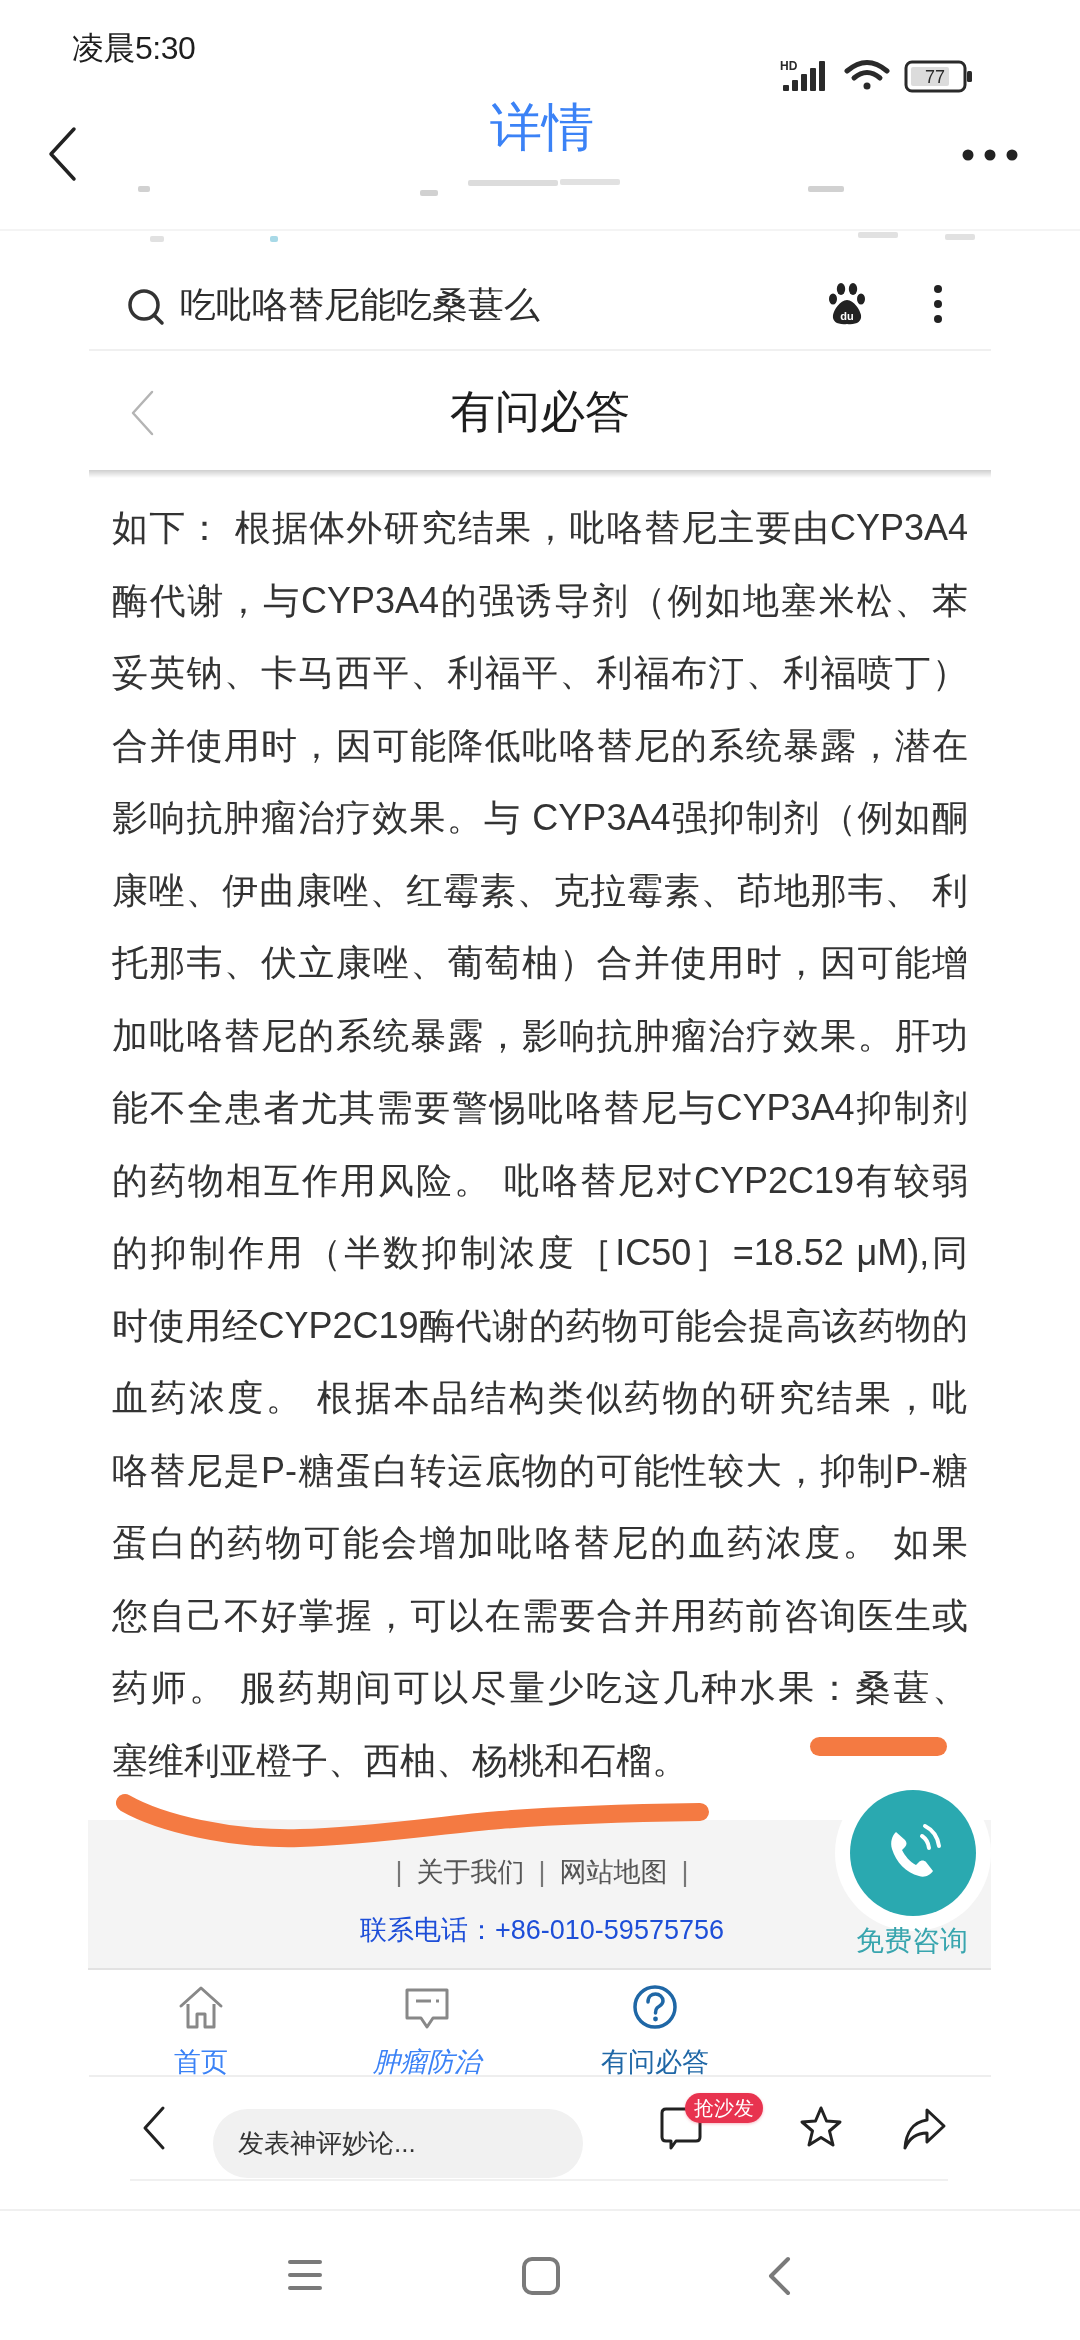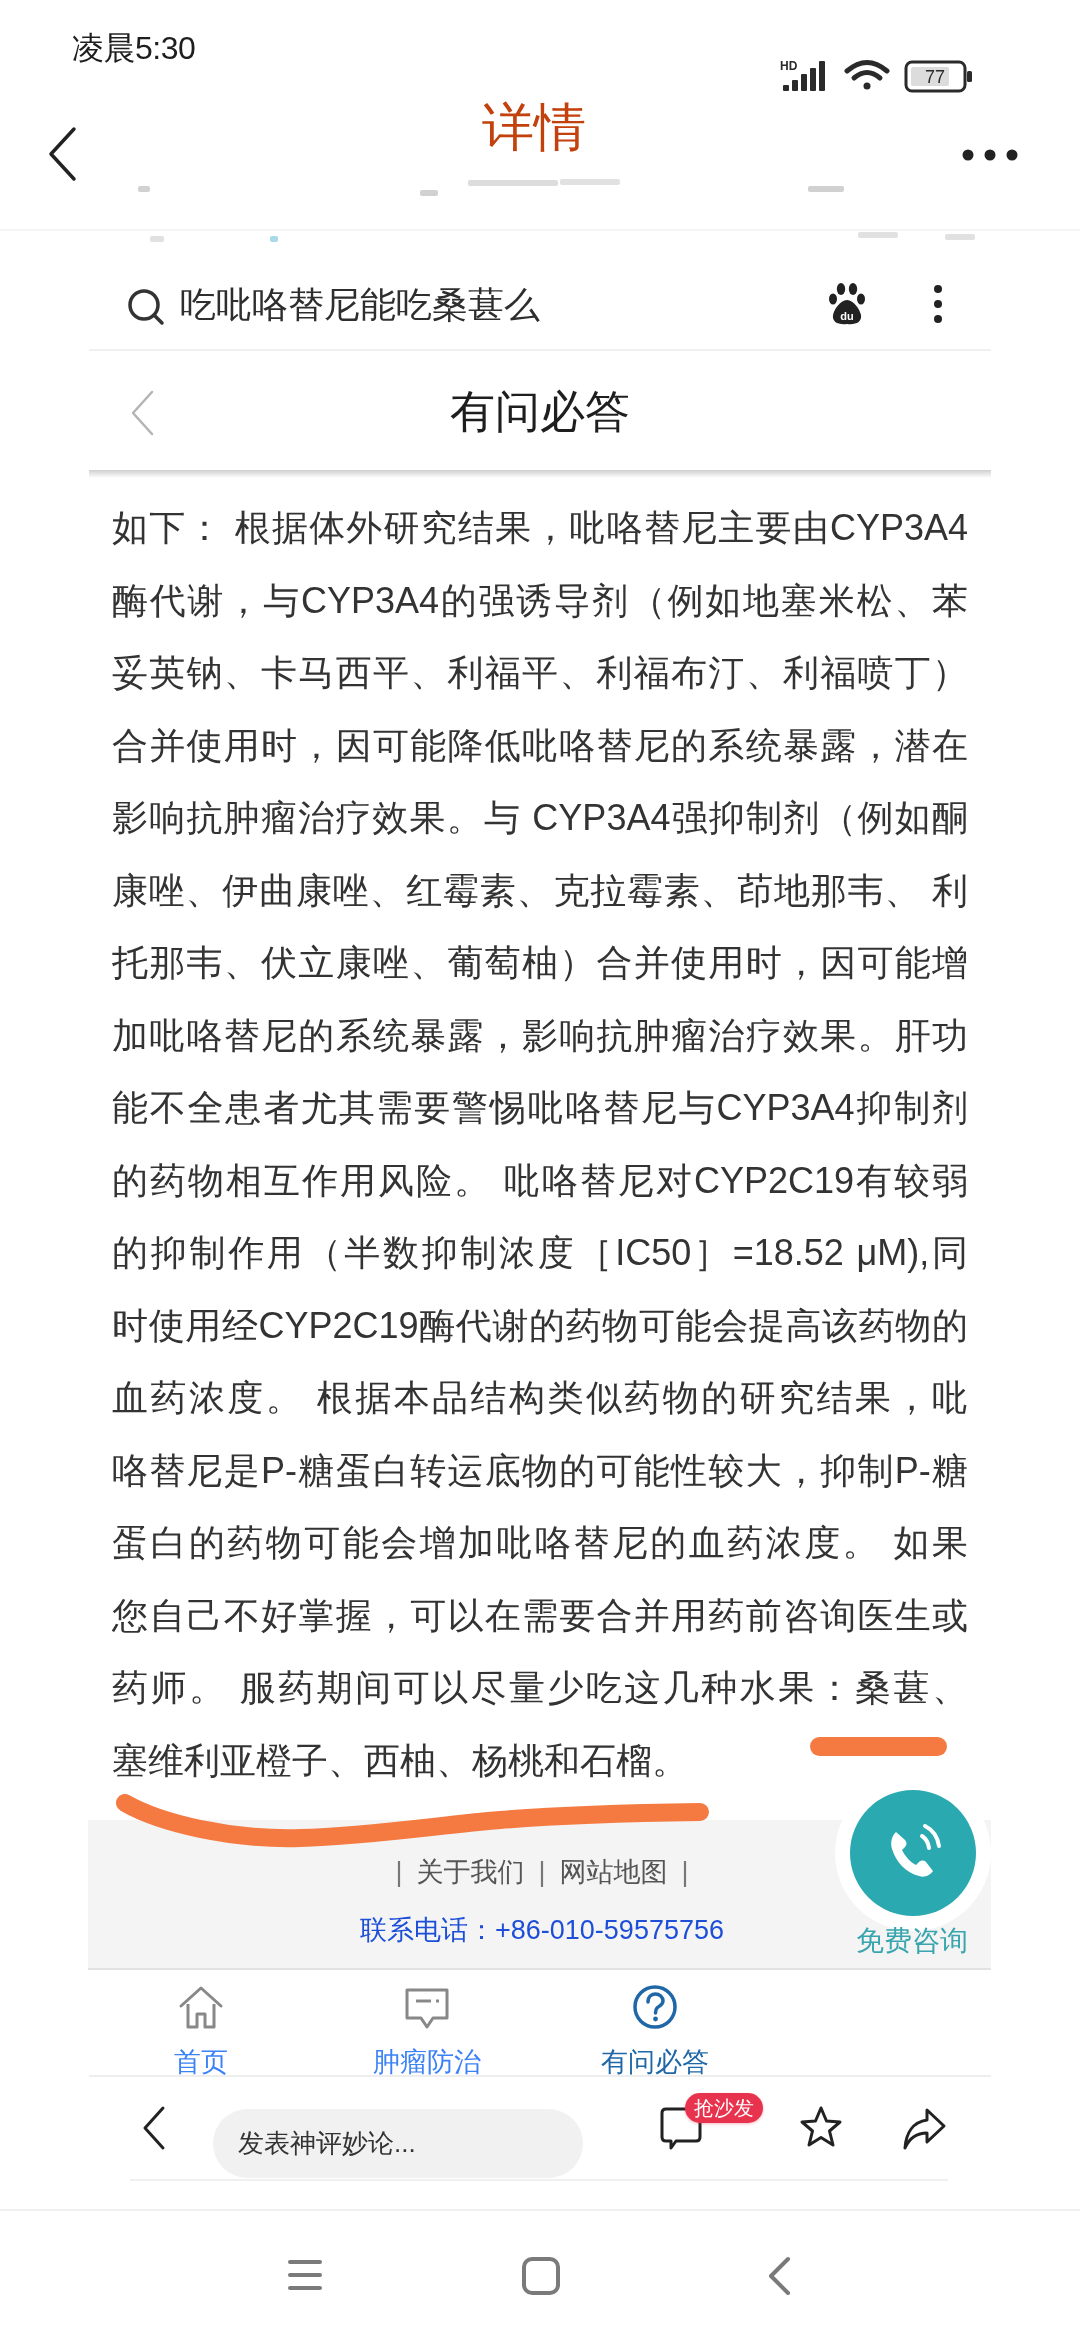--- a/index.html
+++ b/index.html
@@ -9,21 +9,21 @@
     font-family: "Liberation Sans", "DejaVu Sans", sans-serif;
     color: #222;
   }
   .abs { position: absolute; }
   svg { display: block; }
 
   
   .status-time { left: 72px; top: 30px; font-size: 32px; line-height: 36px; color: #1e1e1e; letter-spacing: -0.5px; }
 
   
-  .outer-title { left: 0; top: 100px; width: 1068px; text-align: center; font-size: 52px; line-height: 54px; color: #c2410c; }
+  .outer-title { left: 8px; top: 100px; width: 1068px; text-align: center; font-size: 52px; line-height: 54px; color: #3b82f6; }
   .ghost { background: #9a9a9a; opacity: 0.45; height: 6px; border-radius: 2px; }
   .hline { height: 2px; background: #f0f0f0; }
 
   
   .query-text { left: 180px; top: 287px; font-size: 36px; line-height: 36px; color: #2e2e2e; white-space: nowrap; text-align: right; }
   .page-title { left: 89px; width: 902px; top: 389px; text-align: center; font-size: 45px; line-height: 46px; color: #1e1e1e; }
   .page-shadow { left: 89px; width: 902px; top: 470px; height: 8px; background: linear-gradient(#cfcfcf, rgba(255,255,255,0)); }
 
   .article { left: 112px; top: 492px; width: 856px; }
   .article .line {
@@ -191,21 +191,21 @@
   <div class="abs consult-label">免费咨询</div>
 
   <div class="abs tabbar">
     <div class="tab" style="left:22px;">
       <svg class="tab-icon" viewBox="0 0 46 46">
         <polyline points="3,22 23,4 43,22" fill="none" stroke="#888" stroke-width="3" stroke-linejoin="round" stroke-linecap="round"></polyline>
         <path d="M10,20 V43 H19 V30 H27 V43 H36 V20" fill="none" stroke="#888" stroke-width="3" stroke-linejoin="round"></path>
       </svg>
       <div class="tab-label">首页</div>
     </div>
-    <div class="tab" style="left:248px;">
+    <div class="tab" style="left:248px;font-style:italic;">
       <svg class="tab-icon" viewBox="0 0 46 46">
         <path d="M3,6 H43 V34 H29 L23,43 L17,34 H3 Z" fill="none" stroke="#888" stroke-width="3" stroke-linejoin="round"></path>
         <line x1="12" y1="17" x2="27" y2="17" stroke="#888" stroke-width="3"></line>
         <line x1="32" y1="17" x2="35" y2="17" stroke="#888" stroke-width="3"></line>
       </svg>
       <div class="tab-label">肿瘤防治</div>
     </div>
     <div class="tab active" style="left:476px;">
       <svg class="tab-icon" viewBox="0 0 46 46">
         <circle cx="23" cy="23" r="20" fill="none" stroke="#1f67a6" stroke-width="3.5"></circle>

